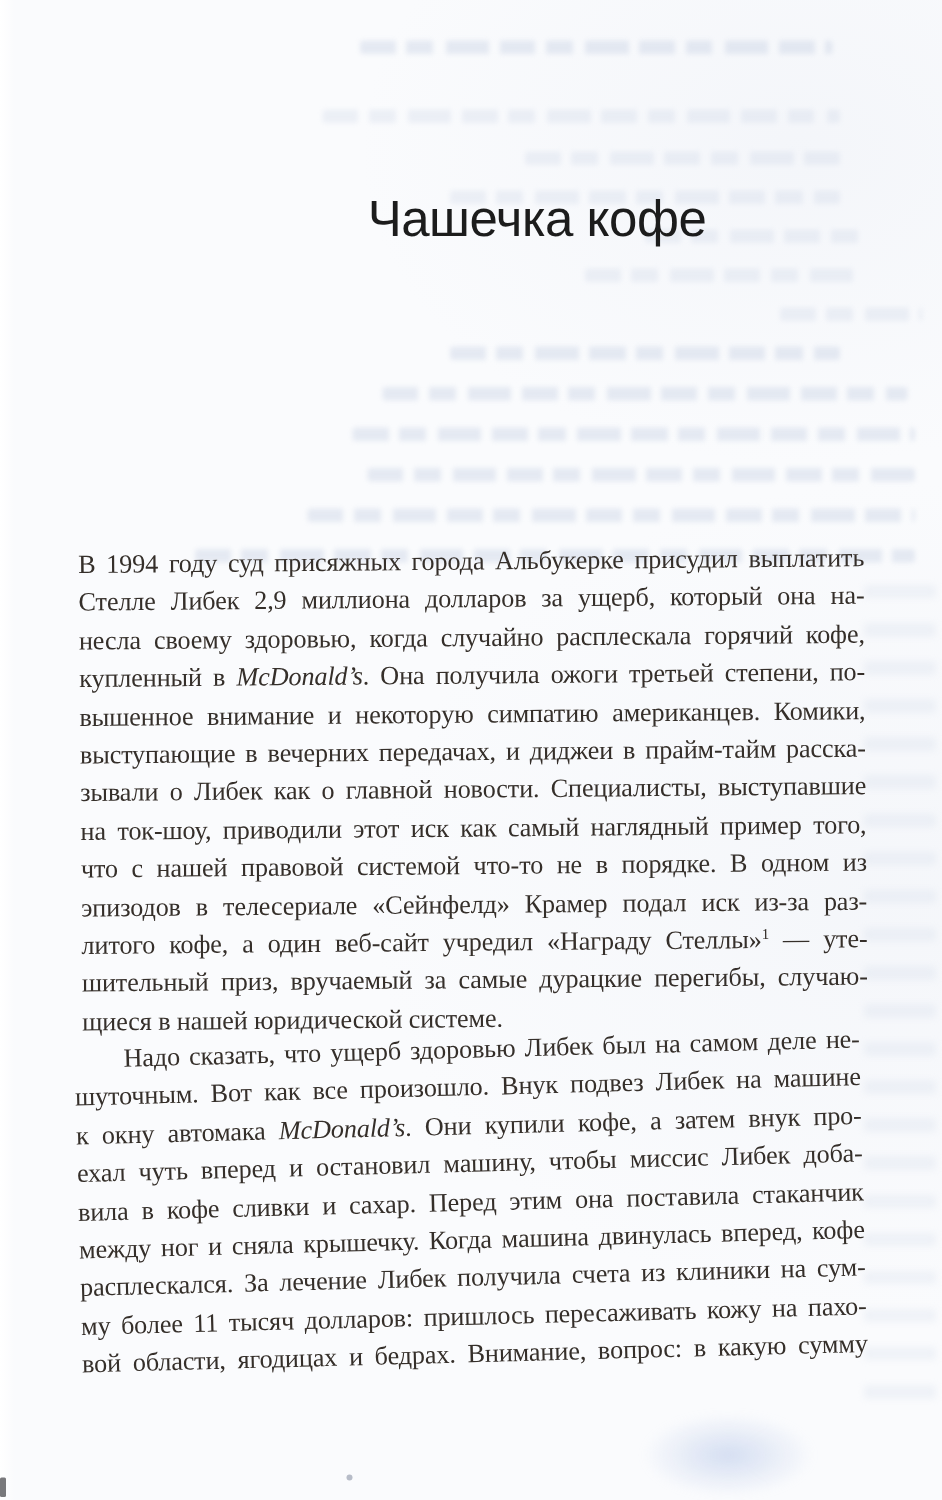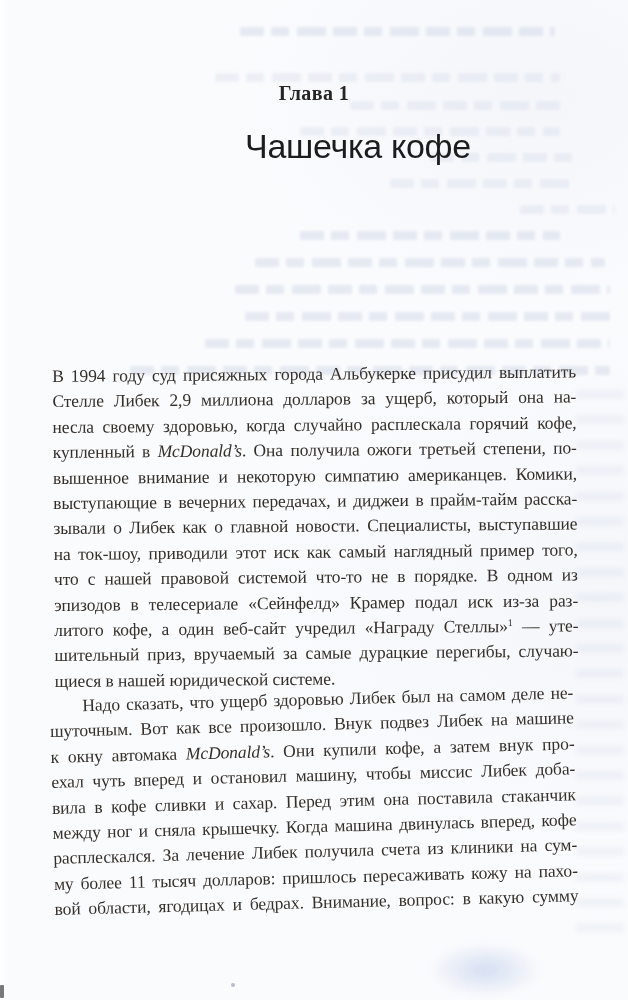--- a/index.html
+++ b/index.html
@@ -110,21 +110,20 @@
   <div class="ghost" style="top:258px;left:255px;width:350px;"></div>
   <div class="ghost" style="top:285px;left:235px;width:375px;"></div>
   <div class="ghost" style="top:312px;left:245px;width:365px;"></div>
   <div class="ghost" style="top:339px;left:205px;width:405px;"></div>
   <div class="ghost" style="top:366px;left:130px;width:480px;"></div>
   <div class="ghost-strip"></div>
   <div class="ghost-blob"></div>
   <div class="speck-a"></div>
   <div class="speck-b"></div>
 
-  <div class="chapter">Глава 1</div>
 
   <h1 class="title">
     <div>Чашечка кофе</div>
   </h1>
 
   <div class="bodytext">
     <div class="para para1">
         <div class="bodyline">В 1994 году суд присяжных города Альбукерке присудил выплатить</div>
         <div class="bodyline">Стелле Либек 2,9 миллиона долларов за ущерб, который она на-</div>
         <div class="bodyline">несла своему здоровью, когда случайно расплескала горячий кофе,</div>

